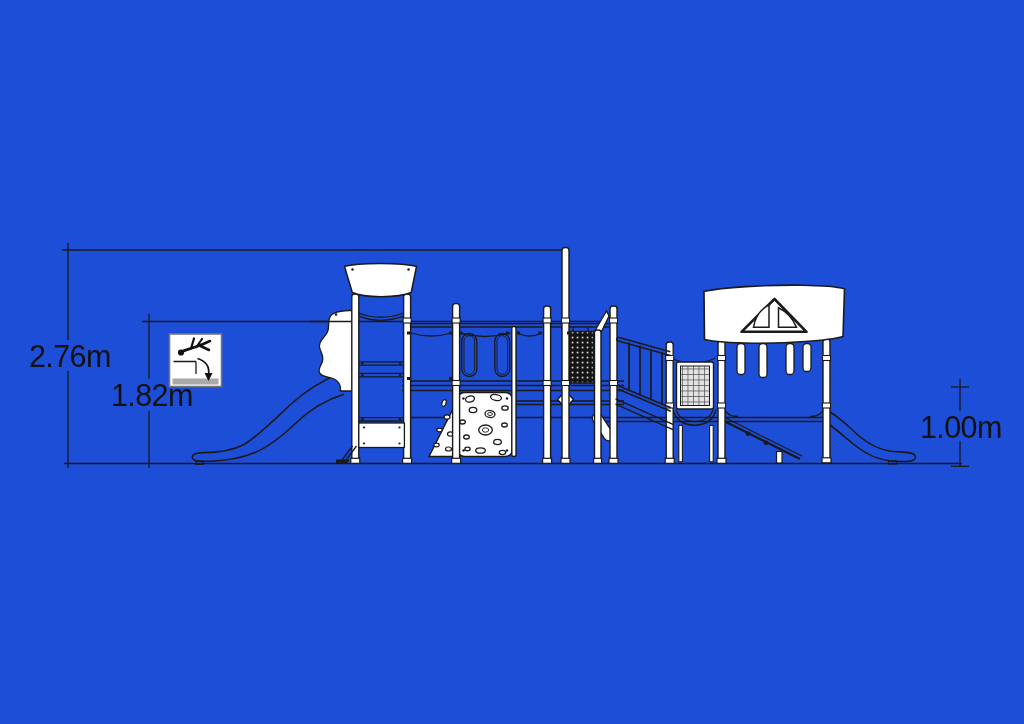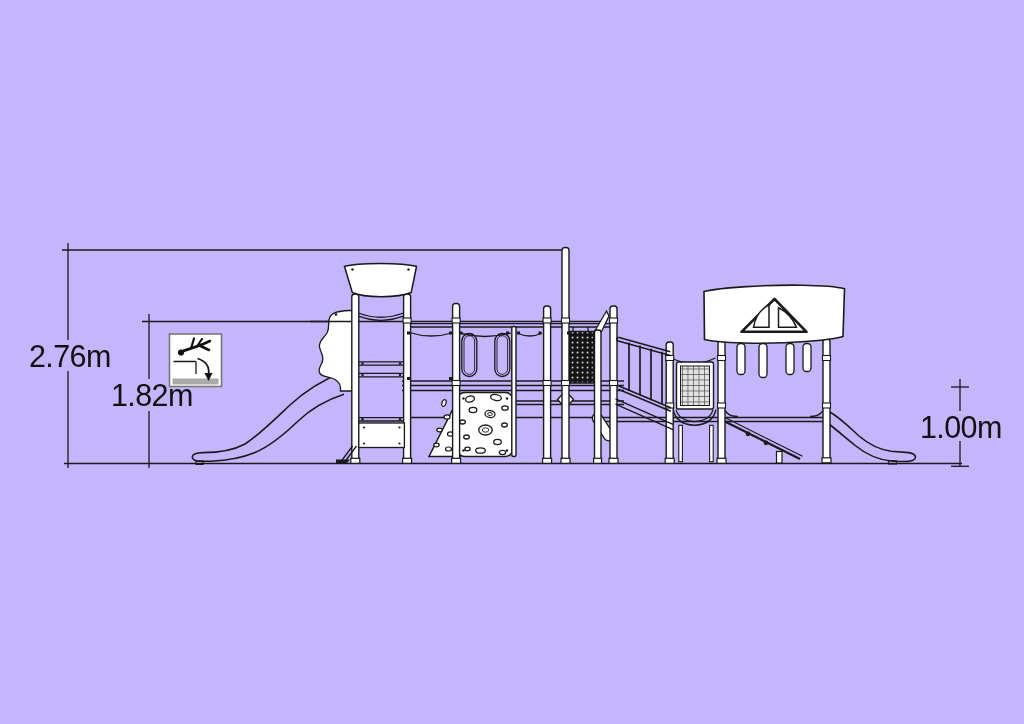--- a/index.html
+++ b/index.html
@@ -1,16 +1,16 @@
 <!DOCTYPE html>
 <html><head>
 <meta charset="utf-8">
 <style>
   html,body{margin:0;padding:0;background:#fff;}
-  .canvas{position:relative;width:1024px;height:724px;background:#c4b5fd;overflow:hidden;}
+  .canvas{position:relative;width:1024px;height:724px;background:#1d4ed8;overflow:hidden;}
   svg{display:block;}
   text.dim{font-family:"Liberation Sans","DejaVu Sans",sans-serif;font-size:30.5px;letter-spacing:-0.6px;fill:#111;}
 </style>
 </head>
 <body>
 
 <div class="canvas">
 <svg width="1024" height="724" viewBox="0 0 1024 724" xmlns="http://www.w3.org/2000/svg">
   <defs>
     <pattern id="meshDark" width="5" height="5" patternUnits="userSpaceOnUse">

